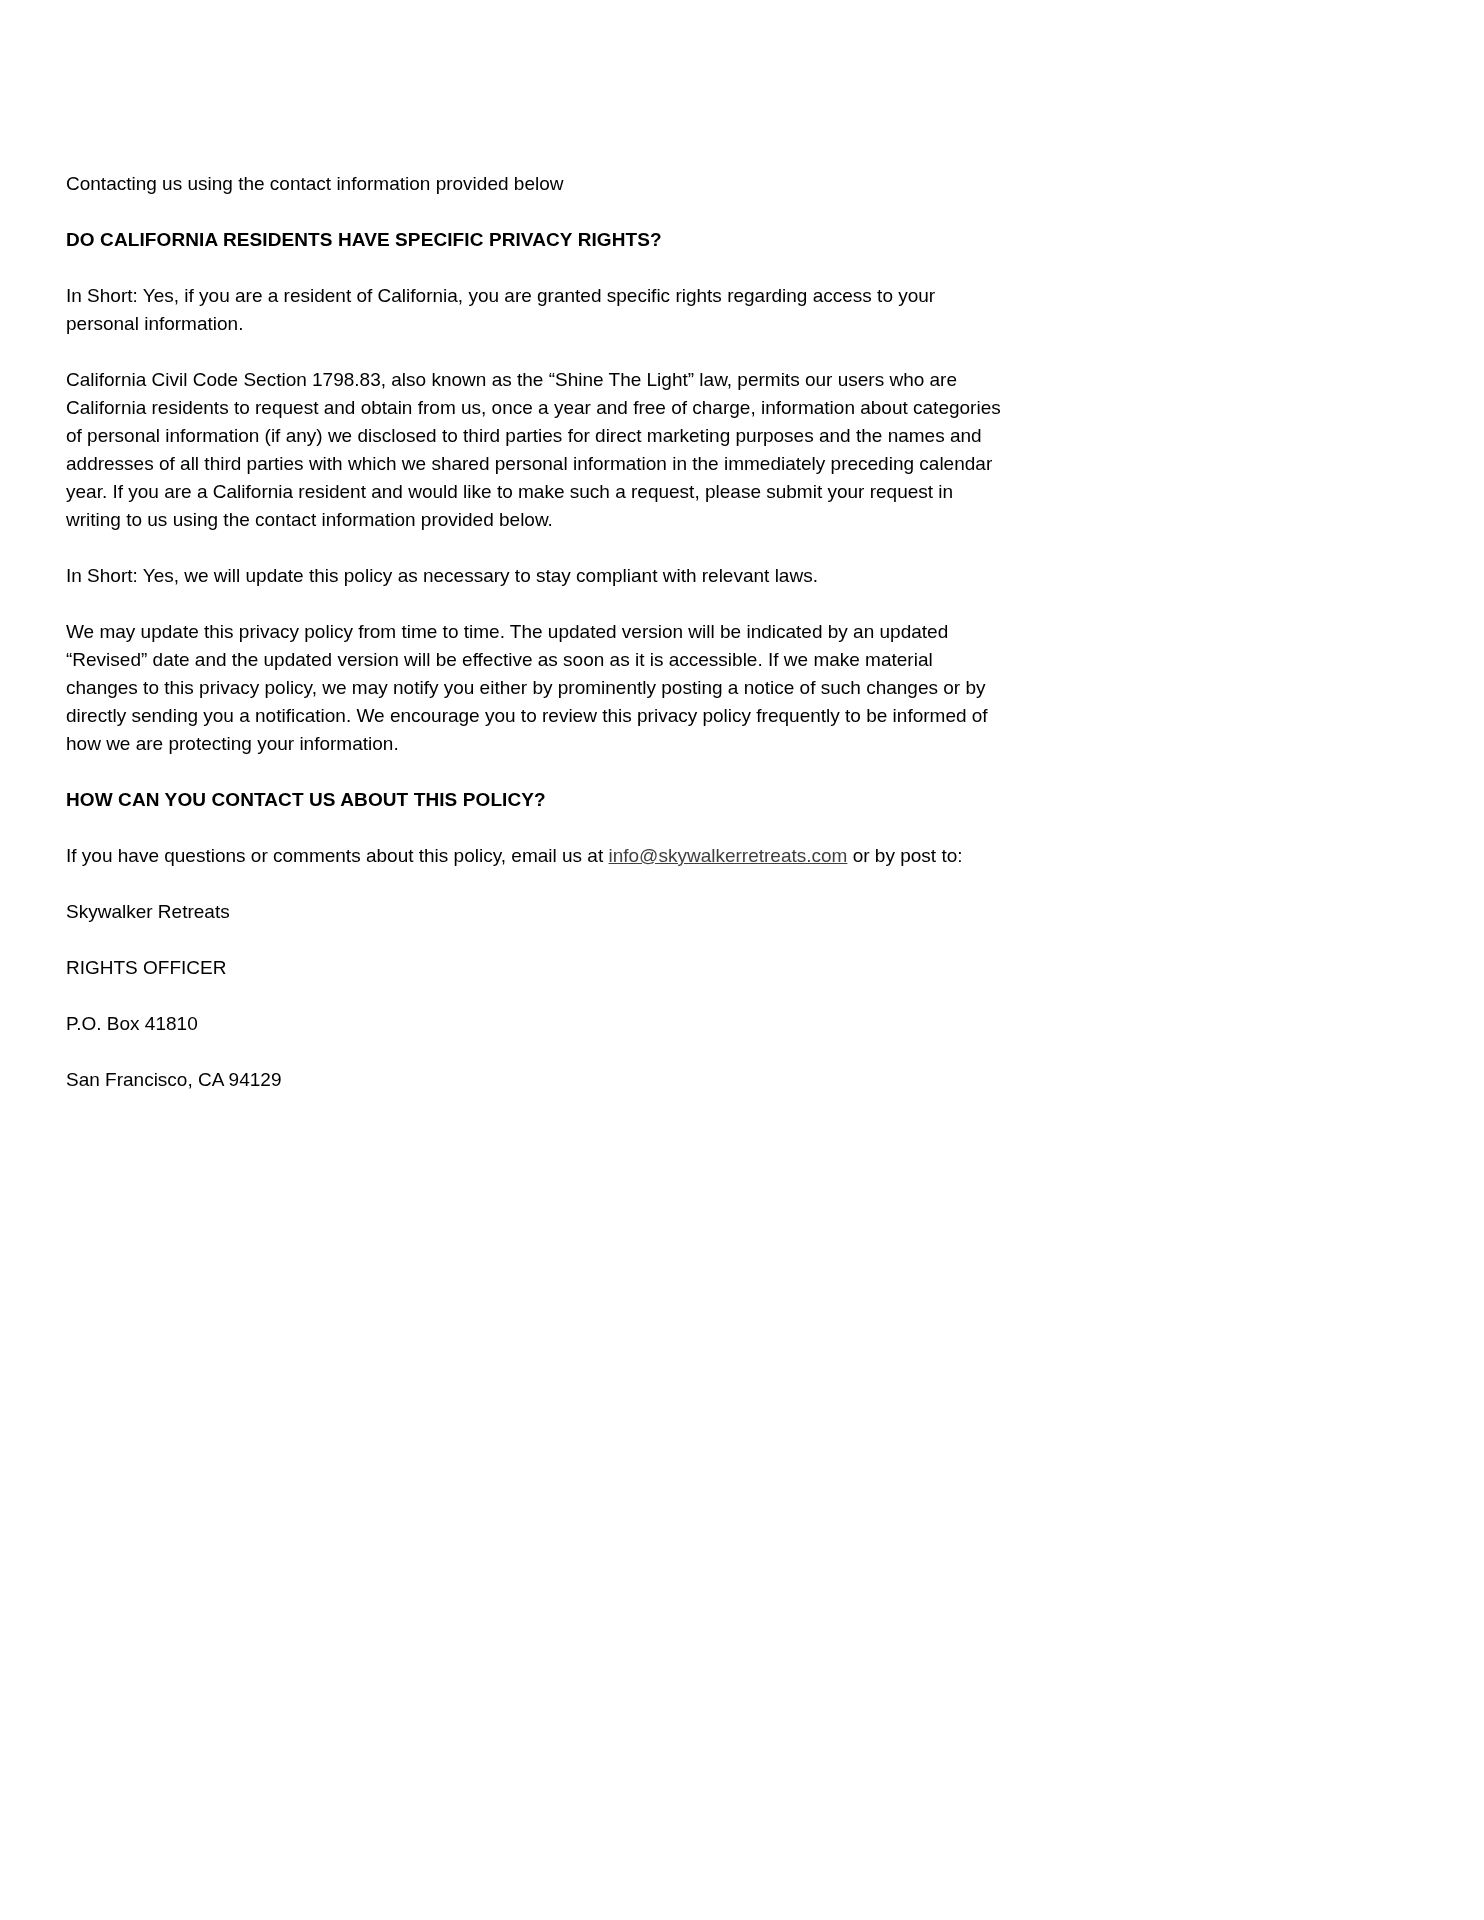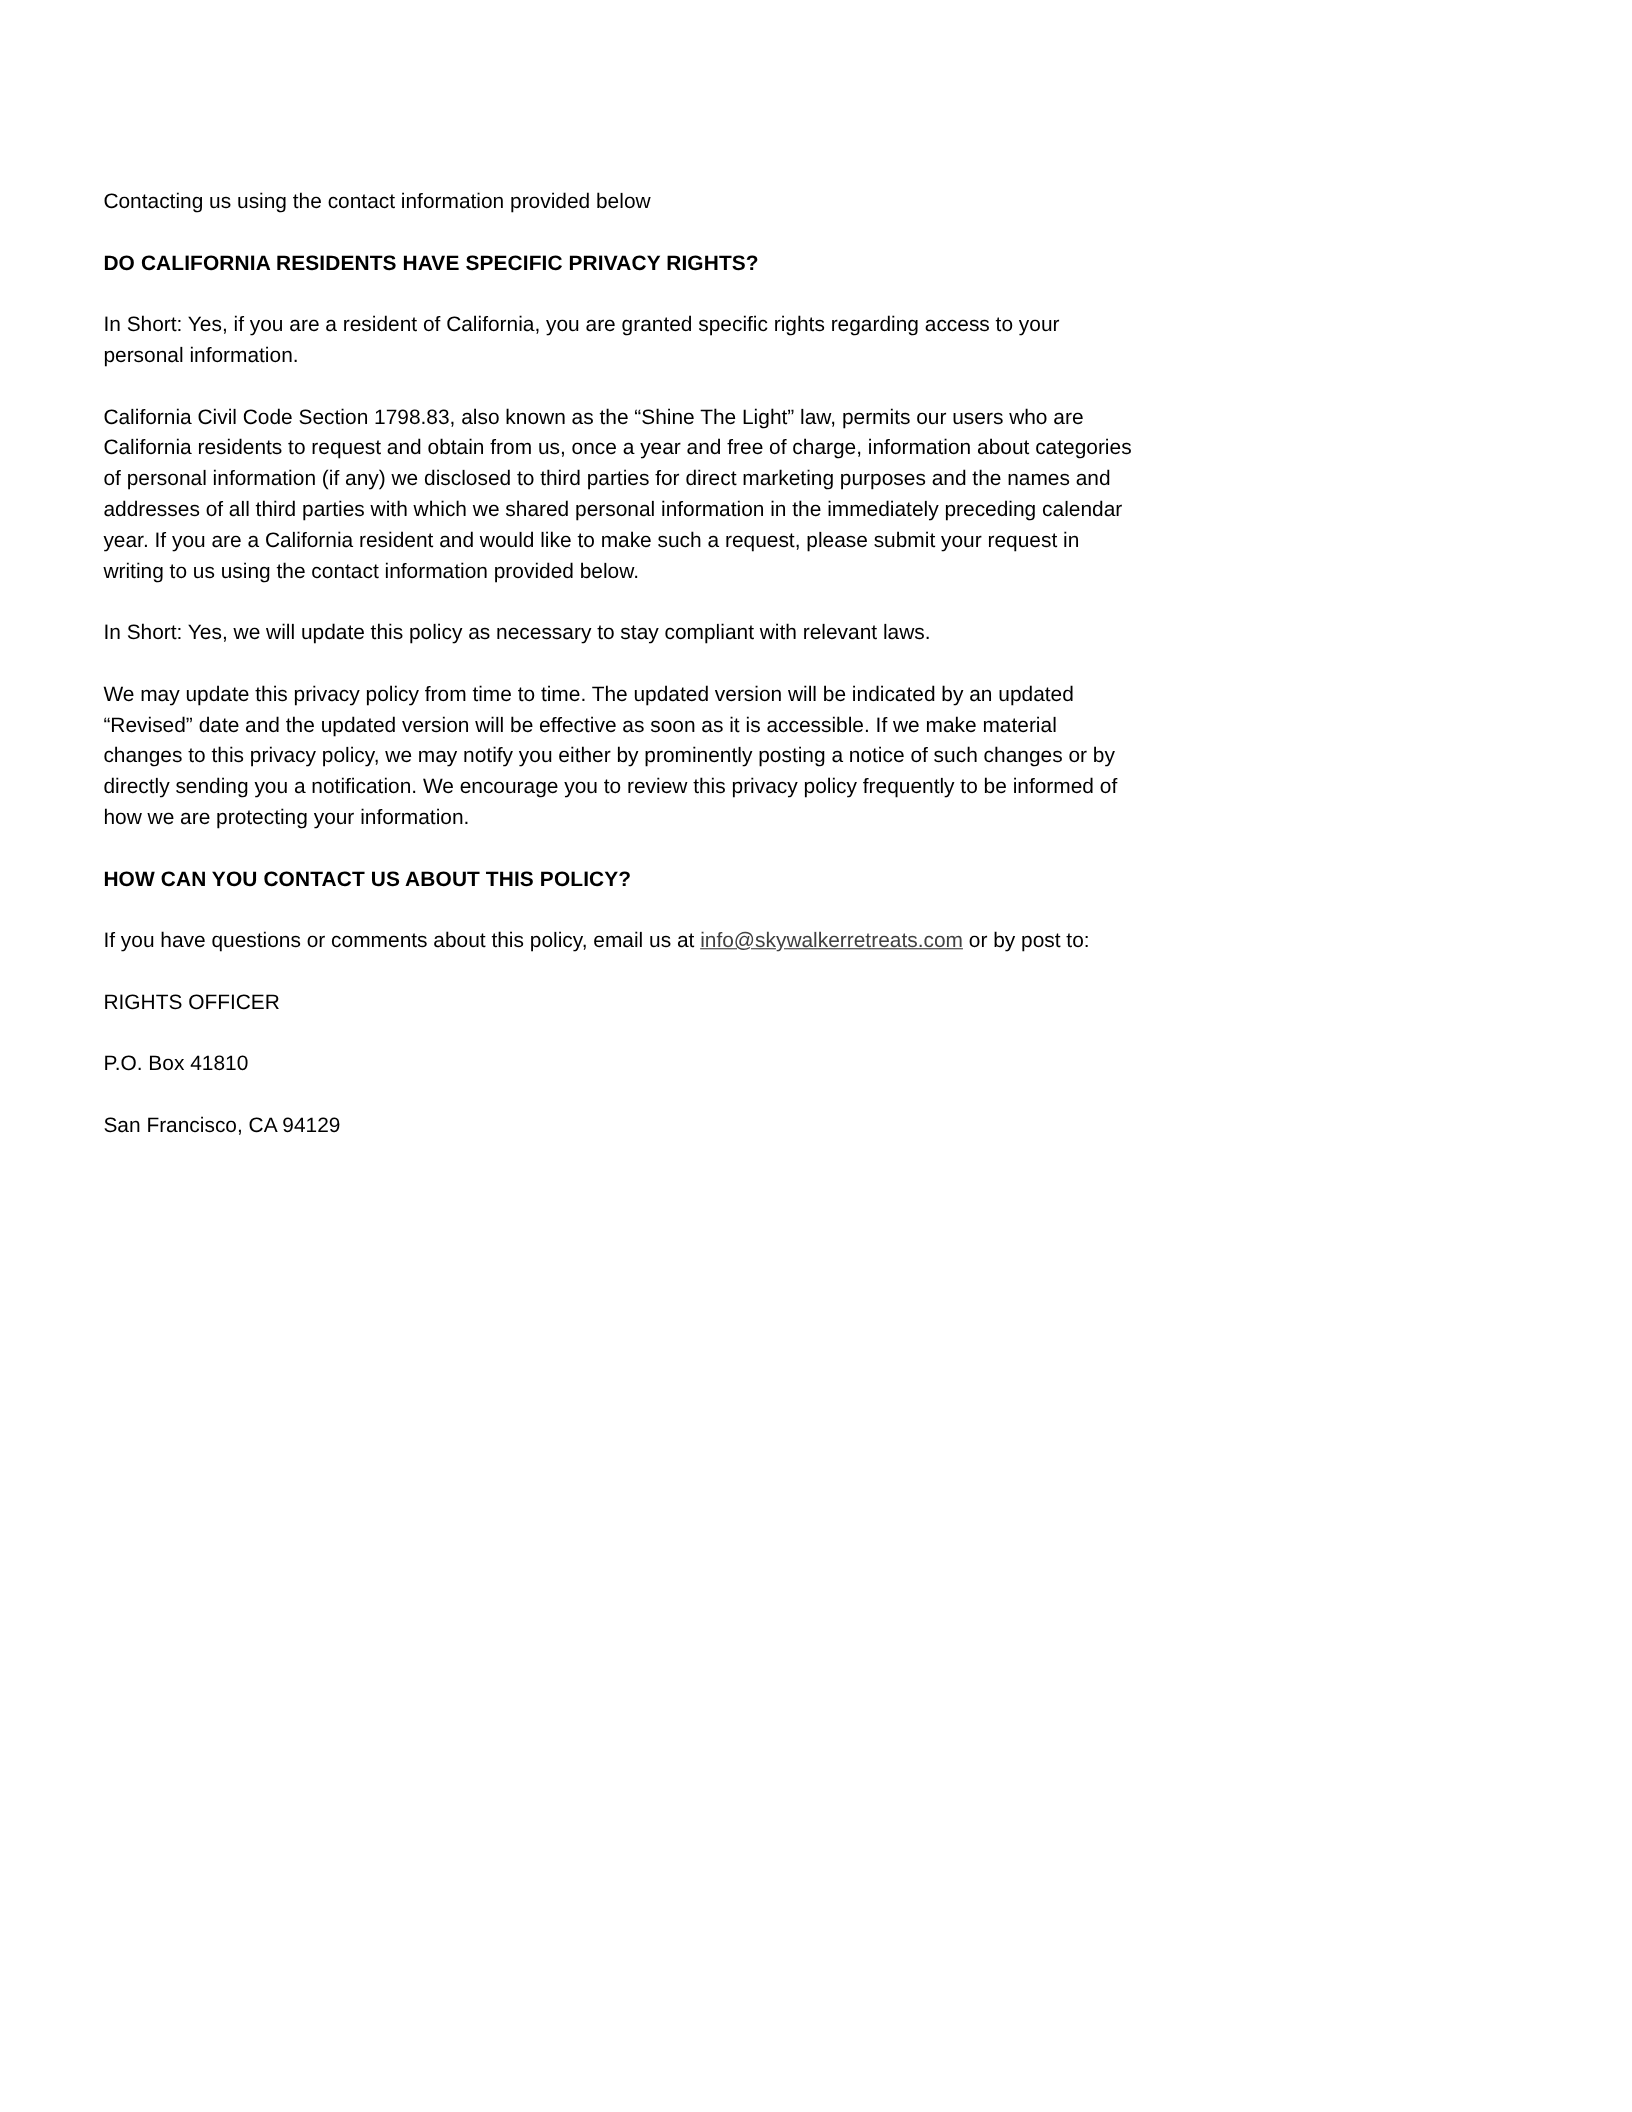--- a/index.html
+++ b/index.html
@@ -5,21 +5,21 @@
   html, body {
     margin: 0;
     padding: 0;
     background: #ffffff;
   }
   .page {
     width: 1484px;
     height: 1920px;
     background: #ffffff;
     box-sizing: border-box;
-    padding: 170px 404px 0 94px;
+    padding: 170px 404px 0 66px;
     font-family: "Liberation Sans", sans-serif;
     color: #000000;
     font-size: 19px;
     line-height: 28px;
   }
   .content {
     width: 935px;
   }
   p {
     margin: 0 0 28px 0;
@@ -56,20 +56,21 @@
 
 
     <p>In Short: Yes, we will update this policy as necessary to stay compliant with relevant laws.</p>
 
     <p>We may update this privacy policy from time to time. The updated version will be indicated by an updated “Revised” date and the updated version will be effective as soon as it is accessible. If we make material changes to this privacy policy, we may notify you either by prominently posting a notice of such changes or by directly sending you a notification. We encourage you to review this privacy policy frequently to be informed of how we are protecting your information.</p>
 
     <h2>HOW CAN YOU CONTACT US ABOUT THIS POLICY?</h2>
 
     <p><span>If you have questions or comments about this policy, email us at </span><a class="email-link">info@skywalkerretreats.com</a><span> or by post to:</span></p>
 
+    <p class="address-line">Skywalker Retreats</p>
 
     <p class="address-line">RIGHTS OFFICER</p>
 
     <p class="address-line">P.O. Box 41810</p>
 
     <p class="address-line">San Francisco, CA 94129</p>
 
   </div>
 </div>
 

